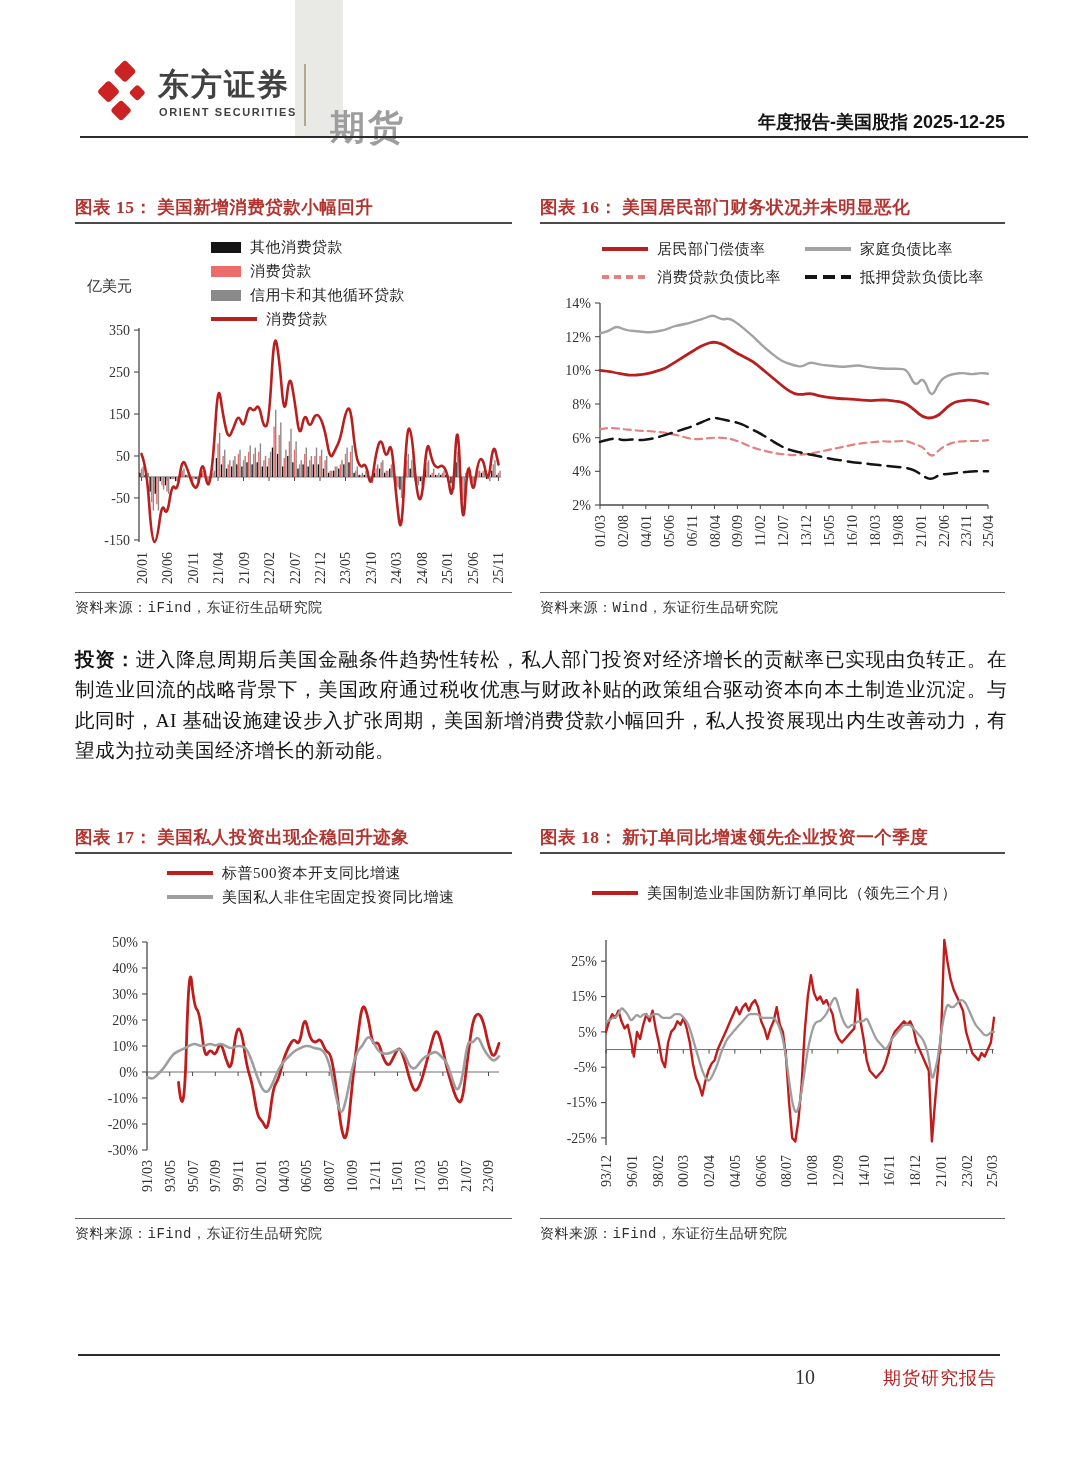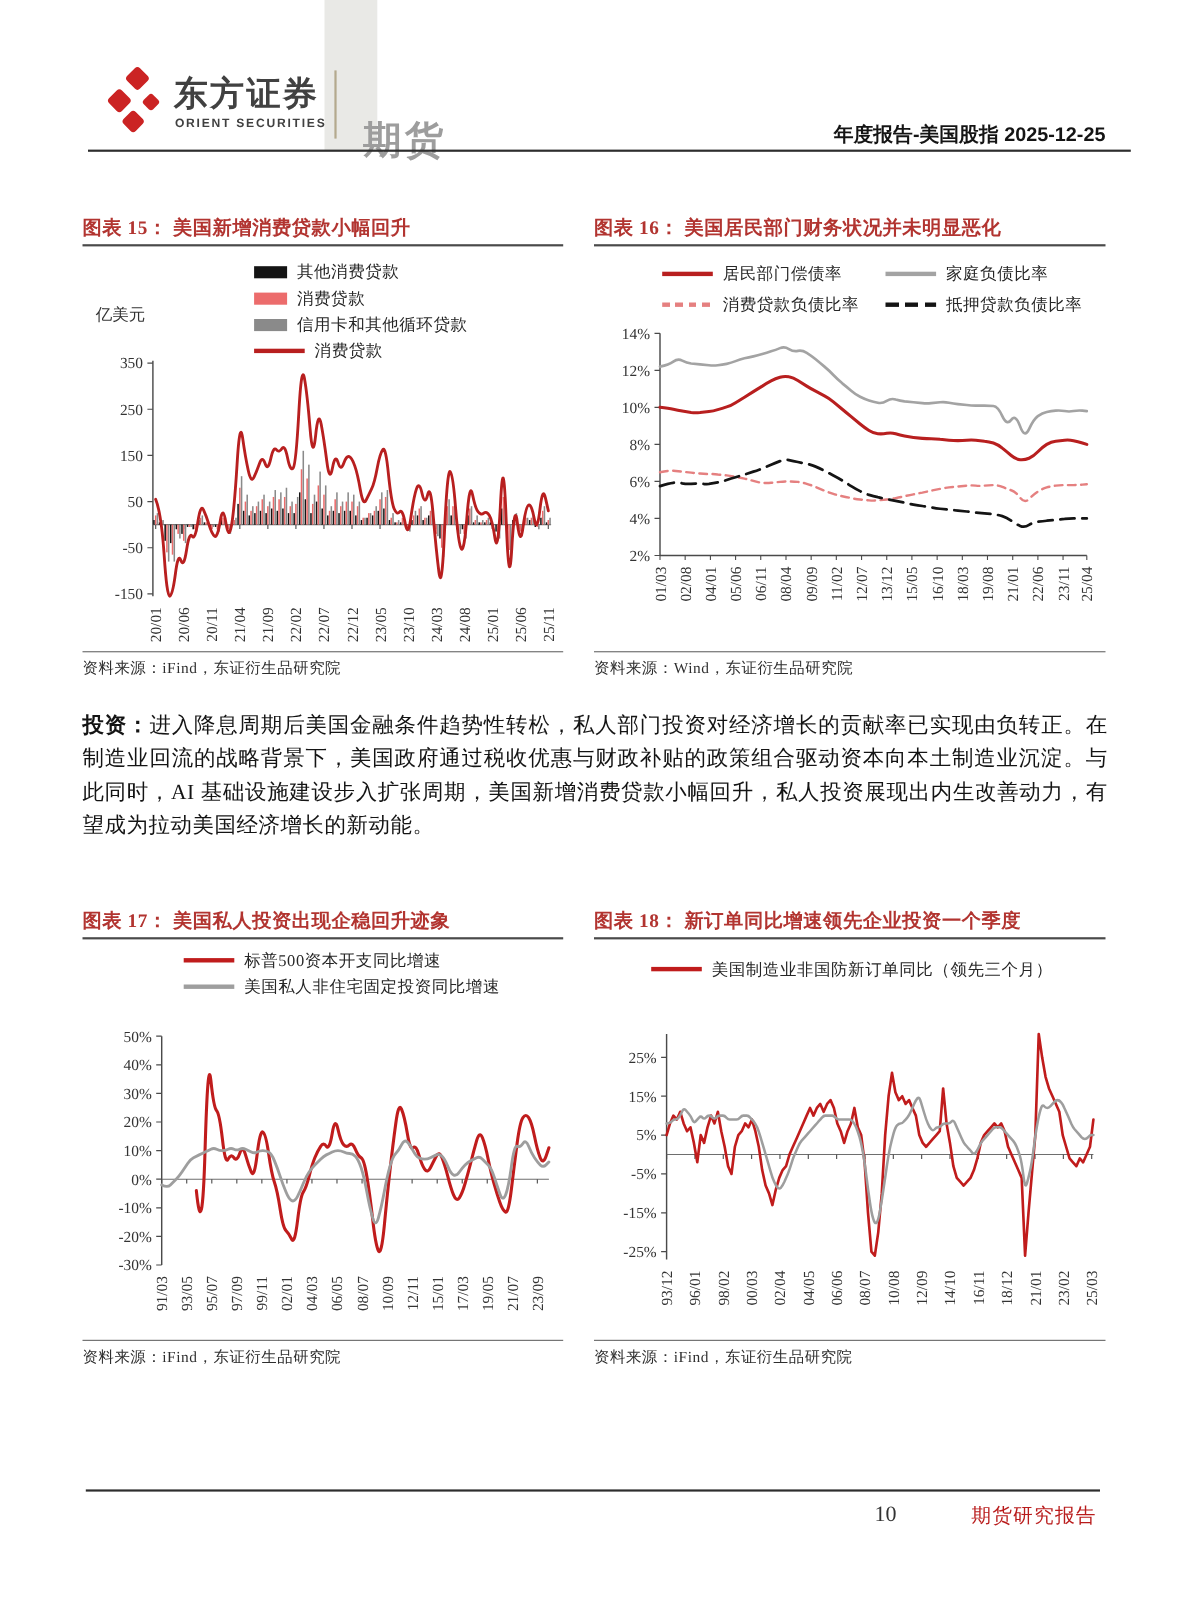--- a/index.html
+++ b/index.html
@@ -16,21 +16,21 @@
   .dept{position:absolute;left:330px;top:62px;font-family:"Liberation Sans","DejaVu Sans",sans-serif;
         font-weight:bold;font-size:35px;letter-spacing:3px;color:#9d9d9d;margin-top:42px;}
   .report-label{position:absolute;right:75px;top:110px;font-family:"Liberation Sans","DejaVu Sans",sans-serif;
         font-weight:bold;font-size:18px;color:#141414;}
   .hdr-rule{position:absolute;left:80px;top:136px;width:948px;height:2px;background:#2d2d2d;}
   
   .fig{position:absolute;}
   .fig-title{font-weight:bold;font-size:17.5px;color:#b23430;letter-spacing:0.5px;line-height:24px;}
   .fig-underline{position:absolute;left:0;top:27px;width:100%;height:2px;background:#4a4a4a;}
   .fig-sep{position:absolute;left:0;width:100%;height:1px;background:#666;}
-  .fig-source{position:absolute;left:0;font-size:14px;color:#2e2e2e;letter-spacing:0.5px;}
+  .fig-source{position:absolute;left:0;font-size:14px;color:#2e2e2e;letter-spacing:0.5px;font-family:Liberation Mono, monospace;}
   .unit-label{position:absolute;font-size:15px;color:#333;}
   .legend{position:absolute;display:flex;flex-direction:column;}
   .legend-grid{position:absolute;display:grid;grid-template-columns:auto auto;column-gap:24px;row-gap:4px;}
   .lg-row{display:flex;align-items:center;margin:2.5px 0;font-size:15px;color:#262626;letter-spacing:0.5px;white-space:nowrap;}
   .sw{display:inline-block;flex:none;margin-right:9px;}
   .sw-bar{width:30px;height:11px;}
   .sw-line{width:46px;height:3.5px;}
   svg{position:absolute;left:0;}
   .tick{font-family:"Liberation Serif","DejaVu Serif",serif;font-size:14px;fill:#333;}
   
@@ -60,21 +60,21 @@
   <div class="logo-en">ORIENT SECURITIES</div>
   <div class="hdr-divider"></div>
   <div class="dept">期货</div>
   <div class="report-label">年度报告-美国股指 2025-12-25</div>
   <div class="hdr-rule"></div>
 
   <div class="fig" style="left:75px;top:195px;width:437px;height:420px;">
     <div class="fig-title">图表 15： 美国新增消费贷款小幅回升</div>
     <div class="fig-underline"></div>
     <div class="unit-label" style="left:12px;top:82px;">亿美元</div>
-    <div class="legend" style="left:156px;top:40px;justify-content:space-between;">
+    <div class="legend" style="left:136px;top:40px;justify-content:space-between;">
         <div class="lg-row">
           <span class="sw sw-bar" style="background: rgb(20, 20, 20);"></span>
           <span>其他消费贷款</span>
         </div>
         <div class="lg-row">
           <span class="sw sw-bar" style="background: rgb(236, 108, 108);"></span>
           <span>消费贷款</span>
         </div>
         <div class="lg-row">
           <span class="sw sw-bar" style="background: rgb(138, 138, 138);"></span>
@@ -505,21 +505,21 @@
         <path d="M103.5 152.4Q108.8 204.4 111.4 116.0Q114.0 27.6 116.7 52.3Q119.3 77.0 121.9 79.6Q124.5 82.2 127.2 105.6Q129.8 129.0 132.4 123.8Q135.0 118.6 137.7 122.5Q140.3 126.4 142.9 118.6Q145.6 110.8 148.2 119.9Q150.8 129.0 153.4 135.5Q156.1 142.0 158.7 119.9Q161.3 97.8 163.9 99.1Q166.6 100.4 169.2 118.6Q171.8 136.8 174.4 144.6Q177.1 152.4 179.7 169.3Q182.3 186.2 185.0 188.8Q187.6 191.4 190.2 196.6Q192.8 201.8 195.5 179.7Q198.1 157.6 200.7 153.7Q203.3 149.8 206.0 139.4Q208.6 129.0 211.2 122.5Q213.9 116.0 216.5 112.1Q219.1 108.2 221.7 112.1Q224.4 116.0 227.0 100.4Q229.6 84.8 232.2 96.5Q234.9 108.2 237.5 110.8Q240.1 113.4 242.7 110.8Q245.4 108.2 248.0 114.7Q250.6 121.2 253.3 122.5Q255.9 123.8 258.5 139.4Q261.1 155.0 263.8 178.4Q266.4 201.8 269.0 207.0Q271.6 212.2 274.3 184.9Q276.9 157.6 279.5 134.2Q282.1 110.8 284.8 91.3Q287.4 71.8 290.0 78.3Q292.7 84.8 295.3 100.4Q297.9 116.0 300.5 113.4Q303.2 110.8 305.8 119.9Q308.4 129.0 311.0 132.9Q313.7 136.8 316.3 131.6Q318.9 126.4 321.6 121.2Q324.2 116.0 326.8 122.5Q329.4 129.0 332.1 139.4Q334.7 149.8 337.3 156.3Q339.9 162.8 342.6 158.9Q345.2 155.0 347.8 145.9Q350.4 136.8 353.1 126.4Q355.7 116.0 358.3 106.9Q361.0 97.8 363.6 104.3Q366.2 110.8 368.8 123.8Q371.5 136.8 374.1 145.9Q376.7 155.0 379.3 162.8Q382.0 170.6 384.6 171.9Q387.2 173.2 389.9 151.1Q392.5 129.0 395.1 109.5Q397.7 90.0 400.4 86.1Q403.0 82.2 405.6 86.1Q408.2 90.0 410.9 103.0Q413.5 116.0 416.1 122.5Q418.7 129.0 421.4 121.2L424.0 113.4" fill="none" stroke="#c01c1c" stroke-width="2.8" stroke-linejoin="round" stroke-linecap="round"></path>
         <path d="M72.0 147.2Q77.3 149.8 79.9 147.2Q82.5 144.6 85.1 142.0Q87.8 139.4 90.4 135.5Q93.0 131.6 95.6 127.7Q98.3 123.8 100.9 122.5Q103.5 121.2 106.1 119.9Q108.8 118.6 111.4 117.3Q114.0 116.0 116.7 114.7Q119.3 113.4 121.9 114.7Q124.5 116.0 127.2 116.0Q129.8 116.0 132.4 114.7Q135.0 113.4 137.7 114.7Q140.3 116.0 142.9 114.7Q145.6 113.4 148.2 114.7Q150.8 116.0 153.4 117.3Q156.1 118.6 158.7 117.3Q161.3 116.0 163.9 116.0Q166.6 116.0 169.2 117.3Q171.8 118.6 174.4 125.1Q177.1 131.6 179.7 139.4Q182.3 147.2 185.0 153.7Q187.6 160.2 190.2 161.5Q192.8 162.8 195.5 157.6Q198.1 152.4 200.7 145.9Q203.3 139.4 206.0 135.5Q208.6 131.6 211.2 129.0Q213.9 126.4 216.5 123.8Q219.1 121.2 221.7 119.9Q224.4 118.6 227.0 117.3Q229.6 116.0 232.2 116.0Q234.9 116.0 237.5 117.3Q240.1 118.6 242.7 118.6Q245.4 118.6 248.0 121.2Q250.6 123.8 253.3 131.6Q255.9 139.4 258.5 153.7Q261.1 168.0 263.8 177.1Q266.4 186.2 269.0 177.1Q271.6 168.0 274.3 153.7Q276.9 139.4 279.5 130.3Q282.1 121.2 284.8 118.6Q287.4 116.0 290.0 110.8Q292.7 105.6 295.3 108.2Q297.9 110.8 300.5 116.0Q303.2 121.2 305.8 122.5Q308.4 123.8 311.0 123.8Q313.7 123.8 316.3 122.5Q318.9 121.2 321.6 119.9Q324.2 118.6 326.8 121.2Q329.4 123.8 332.1 130.3Q334.7 136.8 337.3 138.1Q339.9 139.4 342.6 135.5Q345.2 131.6 347.8 129.0Q350.4 126.4 353.1 125.1Q355.7 123.8 358.3 122.5Q361.0 121.2 363.6 123.8Q366.2 126.4 368.8 129.0Q371.5 131.6 374.1 139.4Q376.7 147.2 379.3 155.0Q382.0 162.8 384.6 156.3Q387.2 149.8 389.9 130.3Q392.5 110.8 395.1 112.1Q397.7 113.4 400.4 109.5Q403.0 105.6 405.6 112.1Q408.2 118.6 410.9 122.5Q413.5 126.4 416.1 129.0Q418.7 131.6 421.4 129.0L424.0 126.4" fill="none" stroke="#9e9e9e" stroke-width="2.6" stroke-linejoin="round" stroke-linecap="round"></path>
       </svg>
     <div class="fig-sep" style="top:393px;"></div>
     <div class="fig-source" style="top:400px;">资料来源：iFind，东证衍生品研究院</div>
   </div>
 
   <div class="fig" style="left:540px;top:825px;width:465px;height:425px;">
     <div class="fig-title">图表 18： 新订单同比增速领先企业投资一个季度</div>
     <div class="fig-underline"></div>
-    <div class="legend" style="left:52px;top:44px;">
+    <div class="legend" style="left:52px;top:56px;">
         <div class="lg-row">
           <span class="sw sw-line" style="background: rgb(192, 28, 28);"></span>
           <span>美国制造业非国防新订单同比（领先三个月）</span>
         </div>
       </div>
     <svg style="top:105px;" width="465" height="286" viewBox="0 0 465 286">
         <line x1="66" y1="10" x2="66" y2="215" stroke="#4a4a4a" stroke-width="1.3"></line>
         <line x1="61" y1="31.20689655172414" x2="66" y2="31.20689655172414" stroke="#4a4a4a" stroke-width="1.1"></line>
         <text x="57" y="31.20689655172414" text-anchor="end" dy="0.35em" class="tick">25%</text>
         <line x1="61" y1="66.55172413793103" x2="66" y2="66.55172413793103" stroke="#4a4a4a" stroke-width="1.1"></line>

